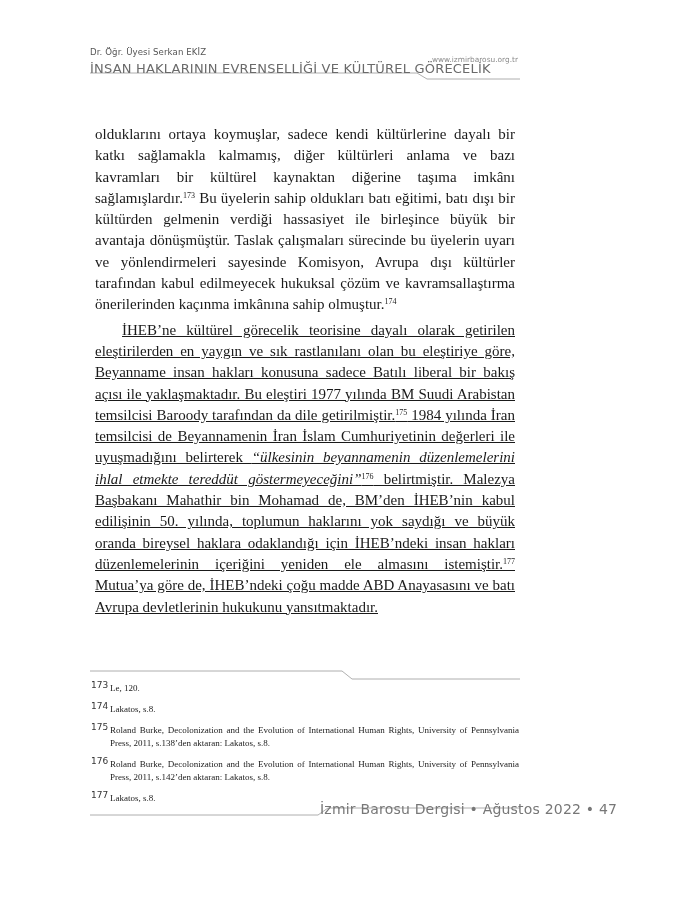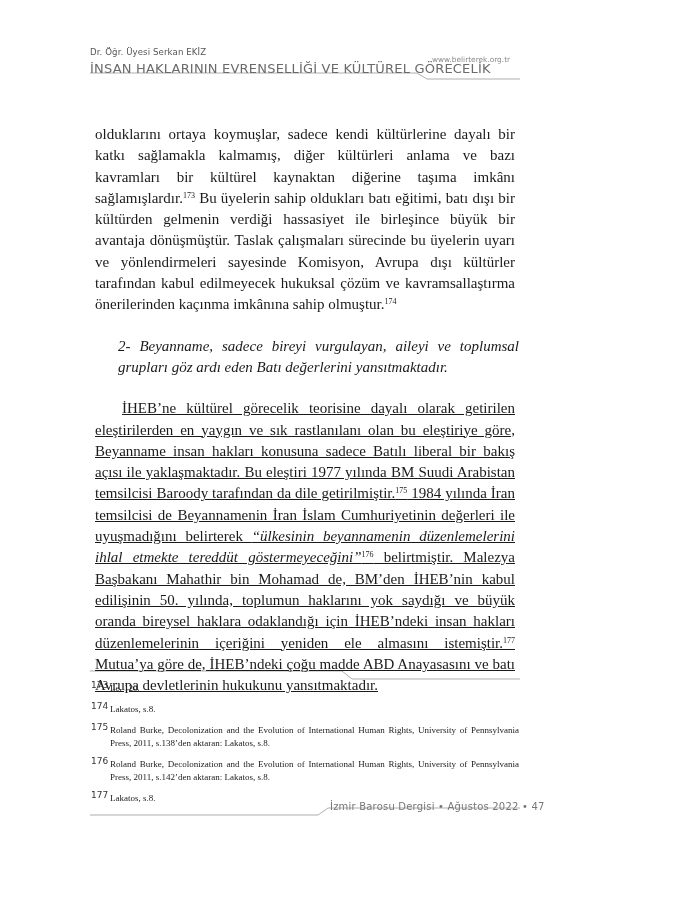--- a/index.html
+++ b/index.html
@@ -14,39 +14,38 @@
     .body-text p { margin: 4px; }
     sup { font-size: 8px; line-height: 0; vertical-align: 5px; }
     .quote-block { margin: 20px 0 20px 27px !important; font-style: italic; }
     .indent { text-indent: 27px; text-decoration: underline; }
     .it { font-style: italic; }
 
     .footnotes { position: absolute; left: 91px; top: 682px; width: 428px; font-size: 9px; line-height: 13px; color: #222; }
     .fn { position: relative; padding-left: 19px; margin-bottom: 8px; text-align: justify; }
     .fn-num { position: absolute; left: 0; top: -3px; font-family: "DejaVu Sans", sans-serif; font-size: 9px; color: #333; }
 
-    .footer-text { position: absolute; left: 330px; top: 801px; font-family: "DejaVu Sans", sans-serif; font-size: 10px; color: #777; letter-spacing: 0.2px; }
+    .footer-text { position: absolute; left: 320px; top: 801px; font-family: "DejaVu Sans", sans-serif; font-size: 14px; color: #777; letter-spacing: 0.2px; }
   </style>
 </head>
 <body>
 
 <svg class="rule-svg" width="700" height="917">
   <polyline points="90,73 417,73 427,79 520,79" fill="none" stroke="#9a9a9a" stroke-width="0.8"></polyline>
   <polyline points="90,671 342,671 352,679 520,679" fill="none" stroke="#9a9a9a" stroke-width="0.8"></polyline>
   <polyline points="90,815 318,815 328,808 520,808" fill="none" stroke="#9a9a9a" stroke-width="0.8"></polyline>
 </svg>
 
 <div class="header-author">Dr. Öğr. Üyesi Serkan EKİZ</div>
 <div class="header-title">İNSAN HAKLARININ EVRENSELLİĞİ VE KÜLTÜREL GÖRECELİK</div>
-<div class="header-url">www.belirterek.org.tr</div>
+<div class="header-url">www.izmirbarosu.org.tr</div>
 
 <div class="body-text">
   <p><span>olduklarını ortaya koymuşlar, sadece kendi kültürlerine dayalı bir katkı sağlamakla kalmamış, diğer kültürleri anlama ve bazı kavramları bir kültürel kaynaktan diğerine taşıma imkânı sağlamışlardır.</span><sup>173</sup><span> Bu üyelerin sahip oldukları batı eğitimi, batı dışı bir kültürden gelmenin verdiği hassasiyet ile birleşince büyük bir avantaja dönüşmüştür. Taslak çalışmaları sürecinde bu üyelerin uyarı ve yönlendirmeleri sayesinde Komisyon, Avrupa dışı kültürler tarafından kabul edilmeyecek hukuksal çözüm ve kavramsallaştırma önerilerinden kaçınma imkânına sahip olmuştur.</span><sup>174</sup></p>
 
-  <p class="quote-block">2- Beyanname, sadece bireyi vurgulayan, aileyi ve toplumsal grupları göz ardı eden Batı değerlerini yansıtmaktadır.</p>
 
   <p class="indent"><span>İHEB’ne kültürel görecelik teorisine dayalı olarak getirilen eleştirilerden en yaygın ve sık rastlanılanı olan bu eleştiriye göre, Beyanname insan hakları konusuna sadece Batılı liberal bir bakış açısı ile yaklaşmaktadır. Bu eleştiri 1977 yılında BM Suudi Arabistan temsilcisi Baroody tarafından da dile getirilmiştir.</span><sup>175</sup><span> 1984 yılında İran temsilcisi de Beyannamenin İran İslam Cumhuriyetinin değerleri ile uyuşmadığını belirterek </span><span class="it">“ülkesinin beyannamenin düzenlemelerini ihlal etmekte tereddüt göstermeyeceğini”</span><sup>176</sup><span> belirtmiştir. Malezya Başbakanı Mahathir bin Mohamad de, BM’den İHEB’nin kabul edilişinin 50. yılında, toplumun haklarını yok saydığı ve büyük oranda bireysel haklara odaklandığı için İHEB’ndeki insan hakları düzenlemelerinin içeriğini yeniden ele almasını istemiştir.</span><sup>177</sup><span> Mutua’ya göre de, İHEB’ndeki çoğu madde ABD Anayasasını ve batı Avrupa devletlerinin hukukunu yansıtmaktadır.</span></p>
 </div>
 
 <div class="footnotes">
   <div class="fn"><span class="fn-num">173</span><span>Le, 120.</span></div>
   <div class="fn"><span class="fn-num">174</span><span>Lakatos, s.8.</span></div>
   <div class="fn"><span class="fn-num">175</span><span>Roland Burke, Decolonization and the Evolution of International Human Rights, University of Pennsylvania Press, 2011, s.138’den aktaran: Lakatos, s.8.</span></div>
   <div class="fn"><span class="fn-num">176</span><span>Roland Burke, Decolonization and the Evolution of International Human Rights, University of Pennsylvania Press, 2011, s.142’den aktaran: Lakatos, s.8.</span></div>
   <div class="fn"><span class="fn-num">177</span><span>Lakatos, s.8.</span></div>

